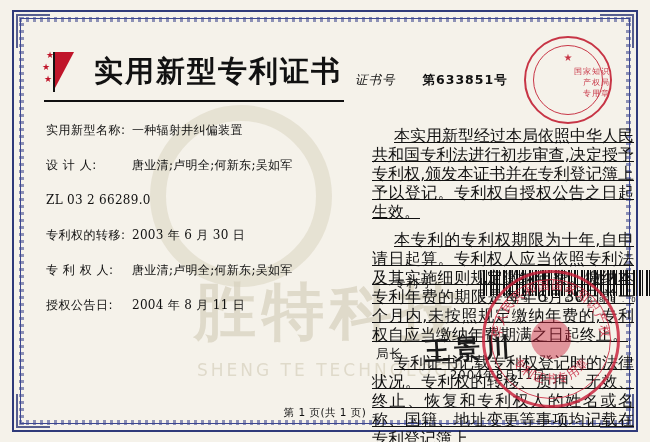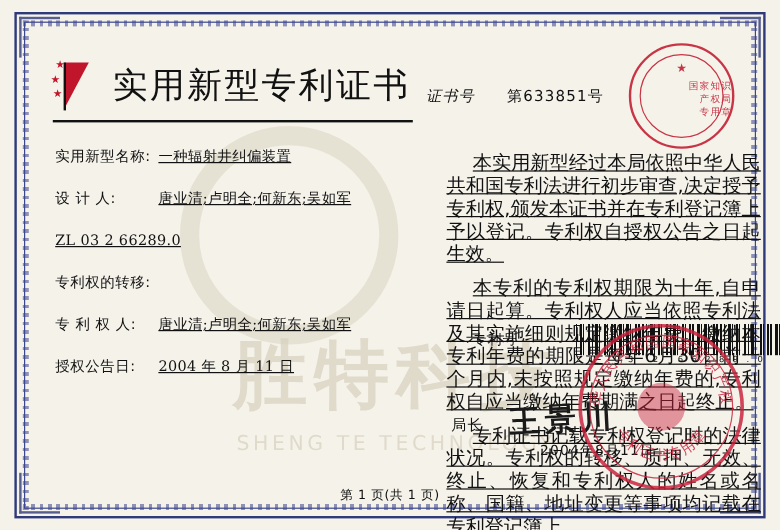--- a/index.html
+++ b/index.html
@@ -69,34 +69,34 @@
     border-left:19px solid #c0152a;
     border-bottom:36px solid transparent;
   }
   .title-logo .mast{
     position:absolute;left:7px;top:2px;width:2px;height:40px;background:#111;
   }
   .title-logo .star{
     position:absolute;color:#c0152a;font-size:9px;
   }
   .title-text{
-    font-size:29px;font-weight:normal;color:#111;letter-spacing:2px;
+    font-size:29px;font-weight:bold;color:#111;letter-spacing:2px;
     font-family:"DejaVu Sans","Liberation Sans",sans-serif;
   }
   .title-underline{
     position:absolute;left:44px;top:100px;width:300px;height:2px;background:#111;
   }
 
   
   .cert-no{
     position:absolute;left:355px;top:72px;font-size:12.5px;color:#111;
     letter-spacing:1px;
   }
   .cert-no .label{margin-right:22px;font-style:italic;}
-  .cert-no .value{font-weight:normal;}
+  .cert-no .value{font-weight:bold;}
 
   
   .seal-top{
     position:absolute;right:38px;top:36px;width:84px;height:84px;border-radius:50%;
     border:2.5px solid #c0152a;opacity:.85;
   }
   .seal-top .inner{
     position:absolute;left:7px;top:7px;right:7px;bottom:7px;border-radius:50%;
     border:1px solid #c0152a;
   }
@@ -114,21 +114,21 @@
   }
   .field{
     display:flex;align-items:flex-start;margin-bottom:19px;line-height:16px;
   }
   .field .fname{
     width:86px;flex:0 0 86px;letter-spacing:.5px;
   }
   .field .fval{
     flex:1;letter-spacing:.3px;
   }
-  .field .fval.hand{font-family:"DejaVu Serif","Liberation Serif",serif;text-decoration:underline;}
+  .field .fval.hand{font-family:"DejaVu Serif","Liberation Serif",serif;}
 
   
   .body-text{
     position:absolute;left:372px;top:126px;width:262px;font-size:16px;line-height:19px;
     color:#111;text-align:justify;text-decoration:underline;
   }
   .body-text p{margin:0 0 9px 0;text-indent:22px;}
 
   
   .patent-no-row{
@@ -242,20 +242,21 @@
     </div>
     <div class="field">
       <div class="fname">设 计 人:</div>
       <div class="fval hand">唐业清;卢明全;何新东;吴如军</div>
     </div>
     <div class="field">
       <div class="fval hand">ZL 03 2 66289.0</div>
     </div>
     <div class="field">
       <div class="fname">专利权的转移:</div>
+      <div class="fval hand">2003 年 6 月 30 日</div>
     </div>
     <div class="field">
       <div class="fname">专 利 权 人:</div>
       <div class="fval hand">唐业清;卢明全;何新东;吴如军</div>
     </div>
     <div class="field">
       <div class="fname">授权公告日:</div>
       <div class="fval hand">2004 年 8 月 11 日</div>
     </div>
   </div>

